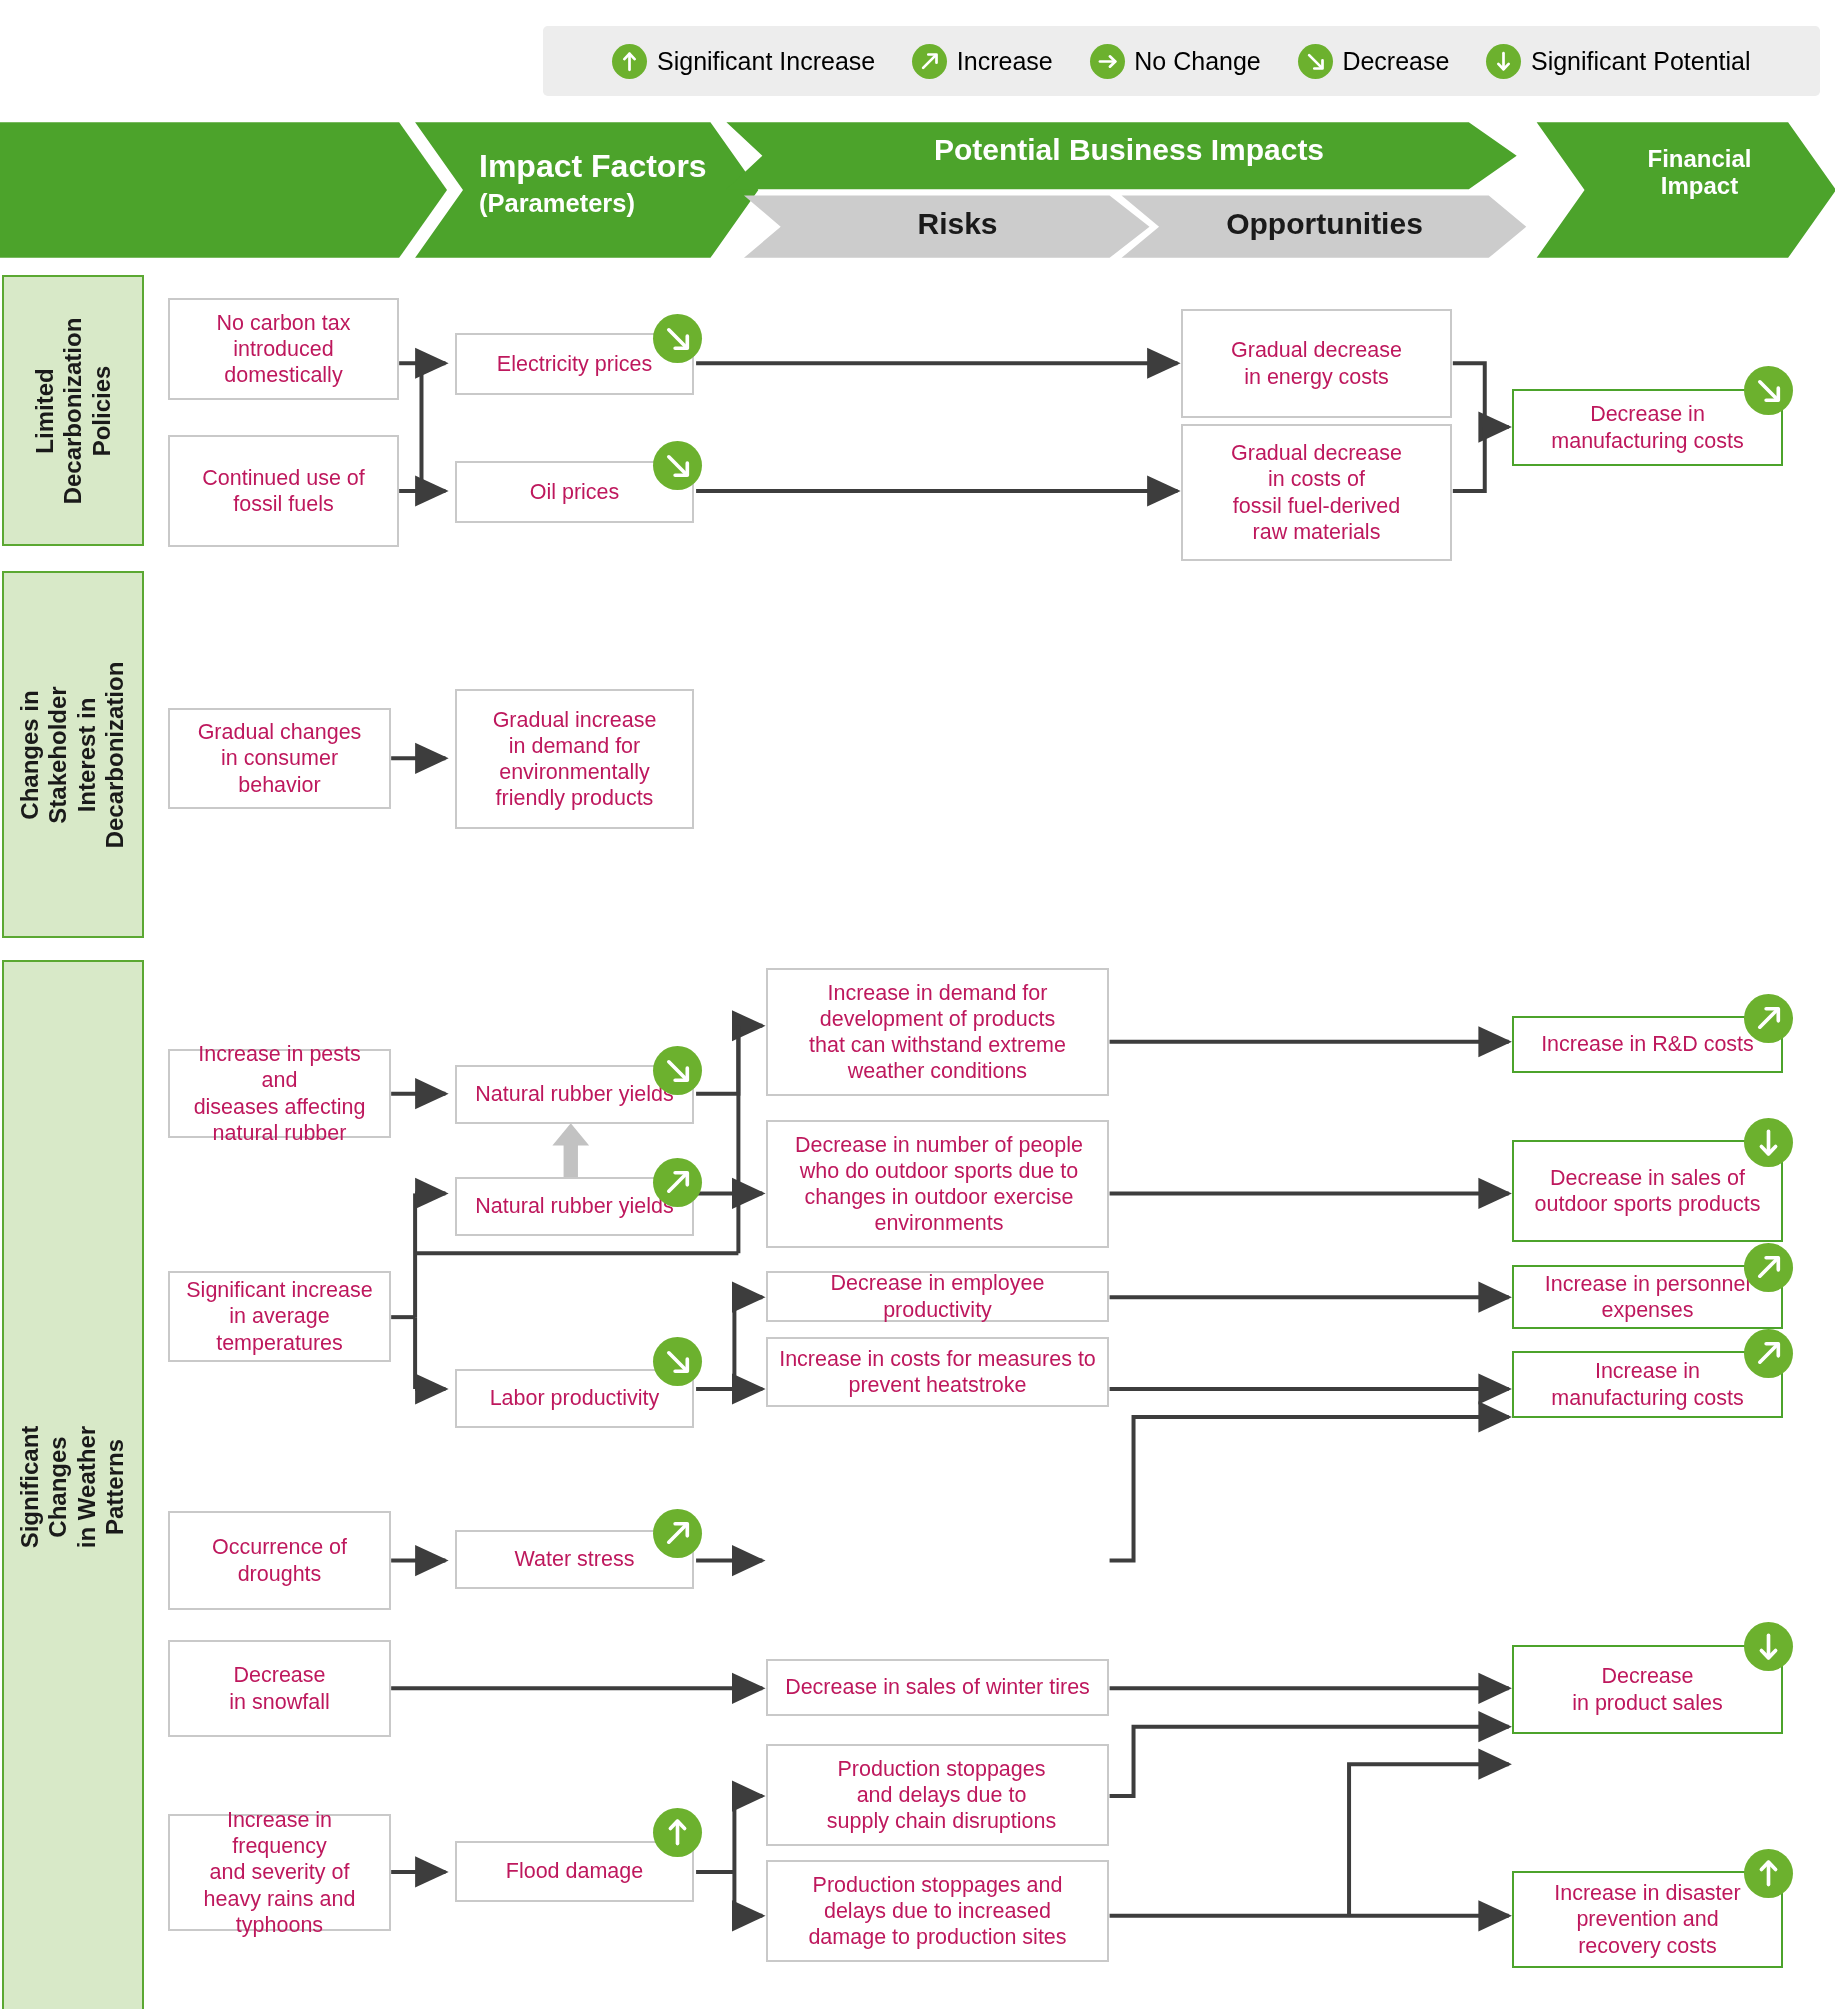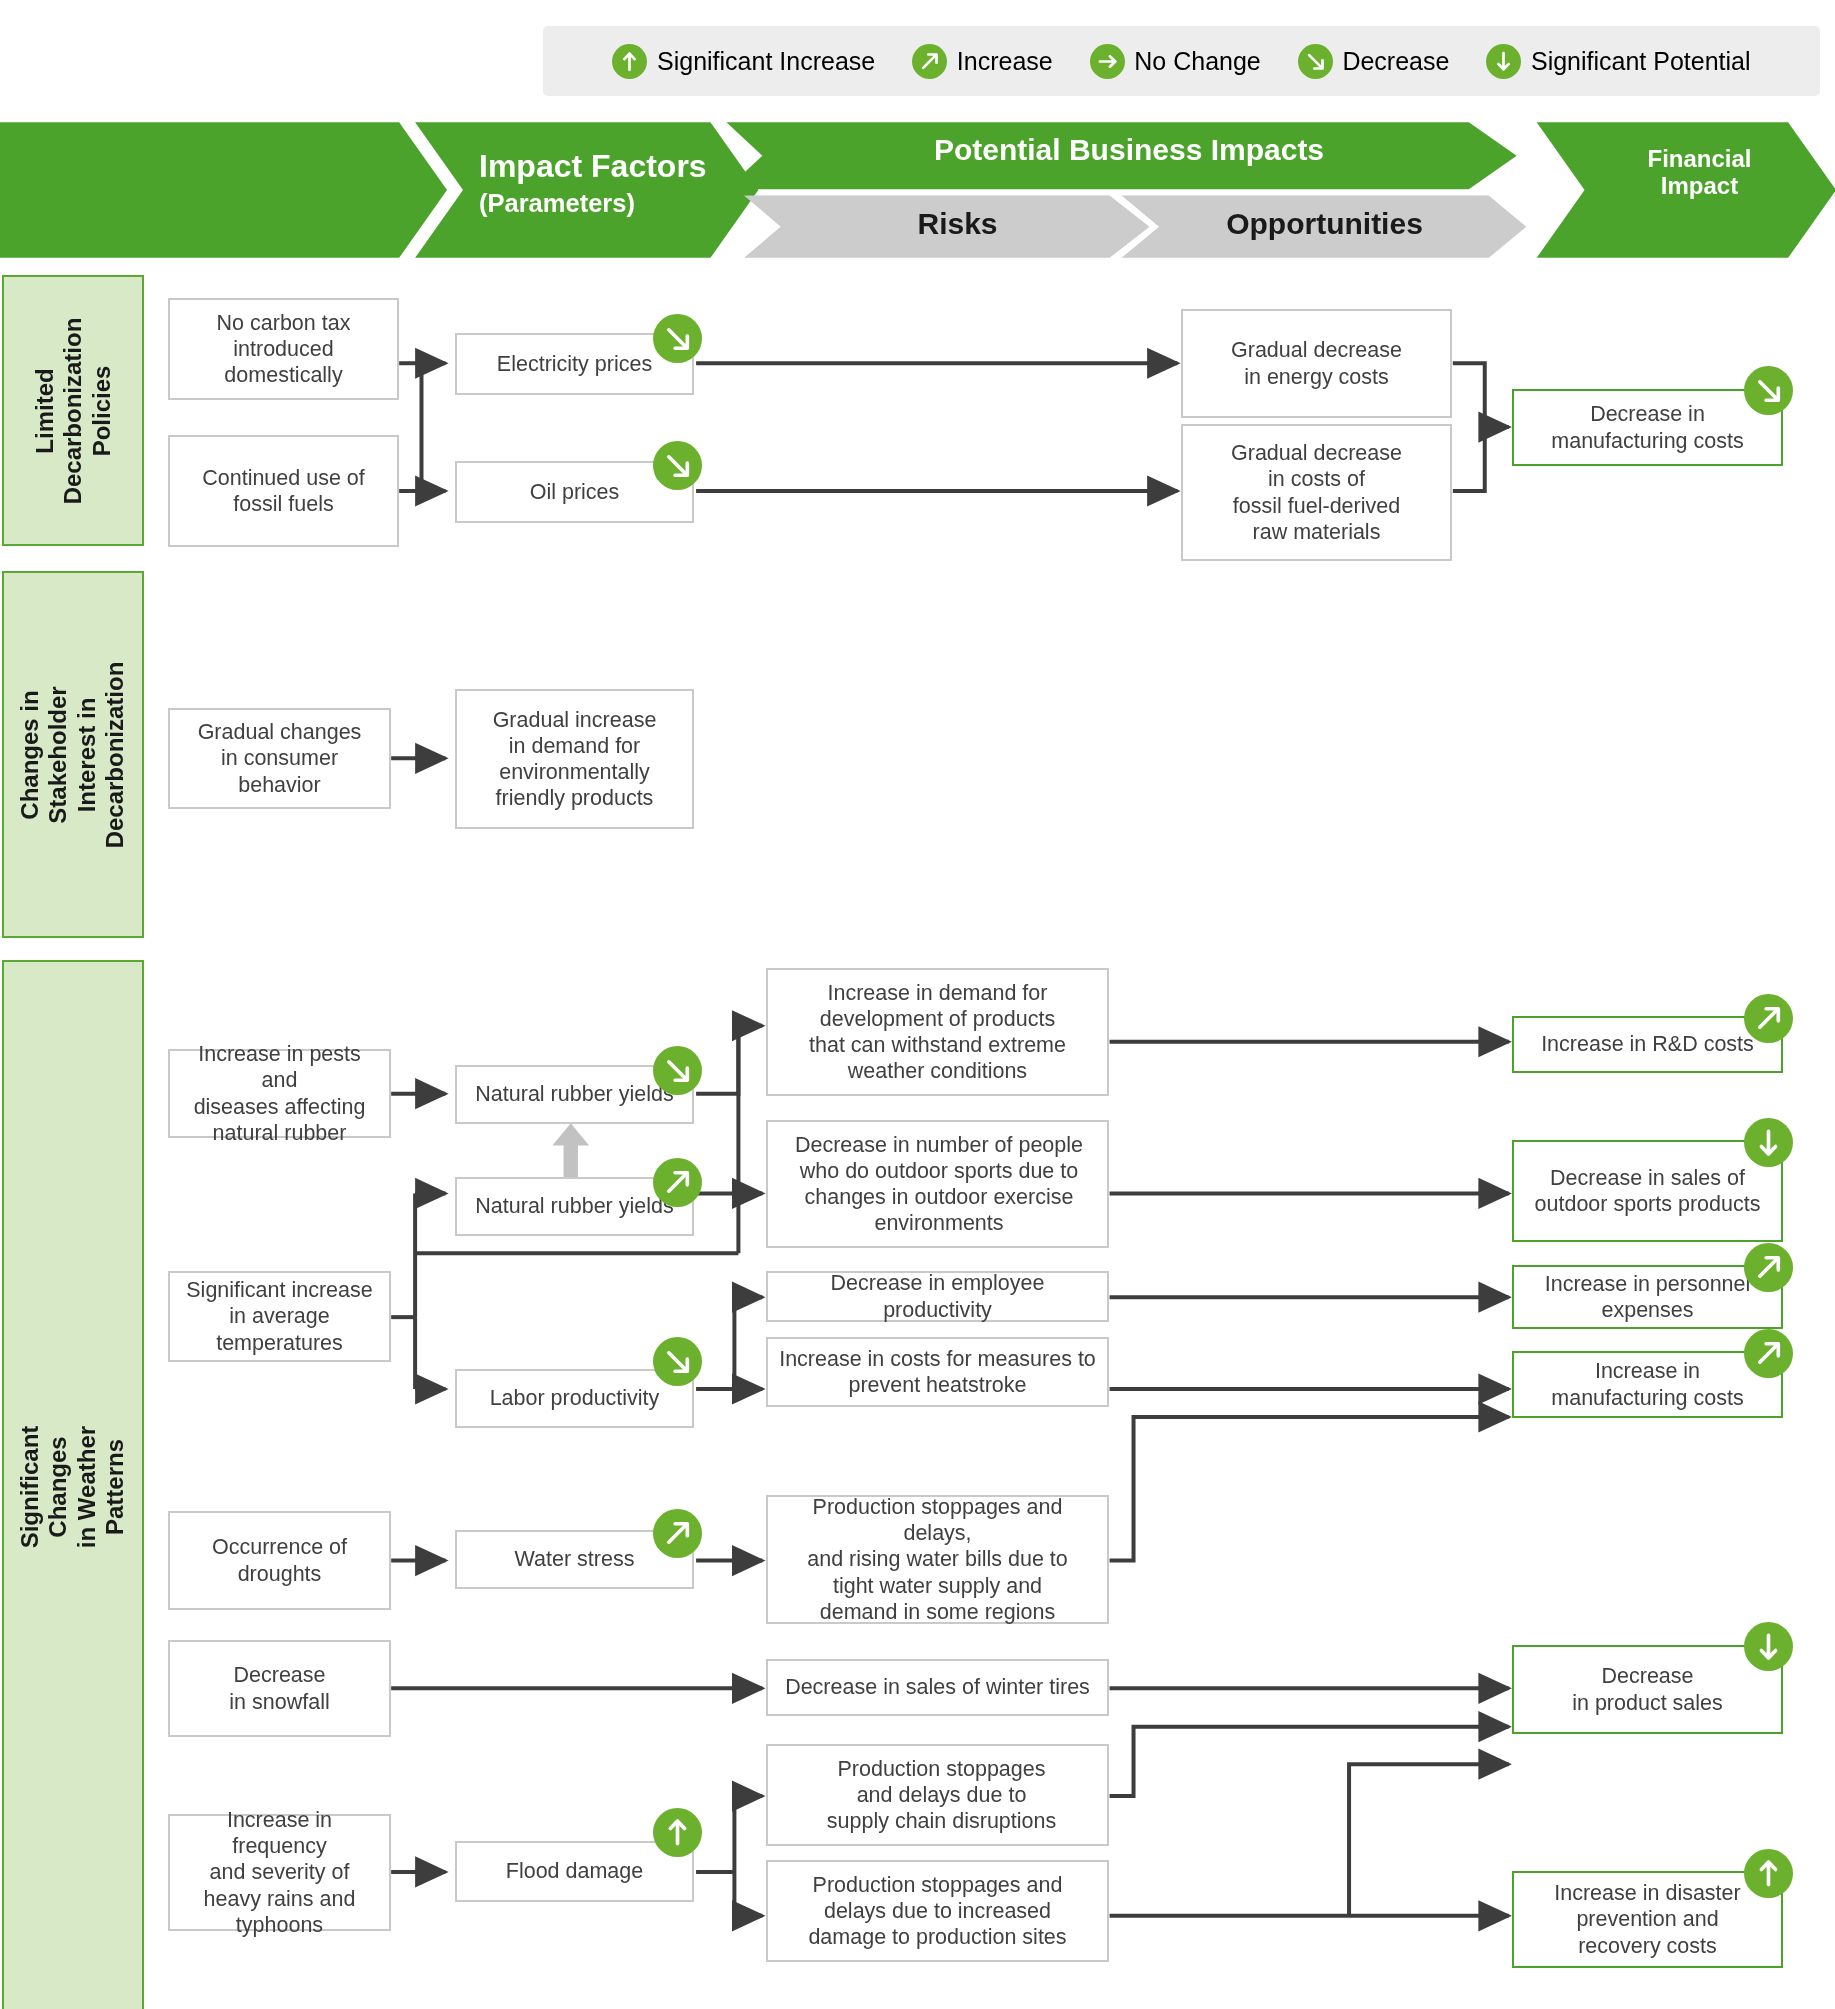--- a/index.html
+++ b/index.html
@@ -38,21 +38,21 @@
     transform:translate(-50%,-50%) rotate(-90deg);
     white-space:pre-line;text-align:center;font-size:24px;font-weight:bold;
     color:#1a1a1a;line-height:1.18;
   }
 
   
   .node{
     position:absolute;box-sizing:border-box;background:#fff;
     border:2.4px solid #c9c9c9;
     display:flex;align-items:center;justify-content:center;
-    text-align:center;font-size:21.5px;color:#404040;line-height:1.22;
+    text-align:center;font-size:21.5px;color:#be185d;line-height:1.22;
     padding:3.2px 8px;white-space:pre-line;
   }
   .node.fin{border-color:#4ca32b;}
 
   
   .badge{
     position:absolute;width:49px;height:49px;border-radius:50%;
     background:#6cb12e;display:flex;align-items:center;justify-content:center;
     z-index:6;
   }
@@ -380,24 +380,20 @@
 droughts</div>
   <div class="node" style="left:455px;top:1518px;width:239px;height:59px;">Water stress</div>
   <div class="badge" style="left:653px;top:1497px;">
     <svg width="49" height="49" viewBox="0 0 62 62">
         <g stroke="#fff" stroke-width="4.6" fill="none" stroke-linecap="round" stroke-linejoin="round">
           <line x1="20" y1="42" x2="42" y2="20"></line>
           <polyline points="28,18.6 43.4,18.6 43.4,34"></polyline>
         </g>
       </svg>
   </div>
-  <div class="node" style="left:766px;top:1483px;width:343px;height:129px;">Production stoppages and delays,
-and rising water bills due to
-tight water supply and
-demand in some regions</div>
 
   <div class="node" style="left:168px;top:1628px;width:223px;height:97px;">Decrease
 in snowfall</div>
   <div class="node" style="left:766px;top:1647px;width:343px;height:57px;">Decrease in sales of winter tires</div>
 
   <div class="node fin" style="left:1512px;top:1633px;width:271px;height:89px;">Decrease
 in product sales</div>
   <div class="badge" style="left:1744px;top:1610px;">
     <svg width="49" height="49" viewBox="0 0 62 62">
         <g stroke="#fff" stroke-width="4.6" fill="none" stroke-linecap="round" stroke-linejoin="round">

